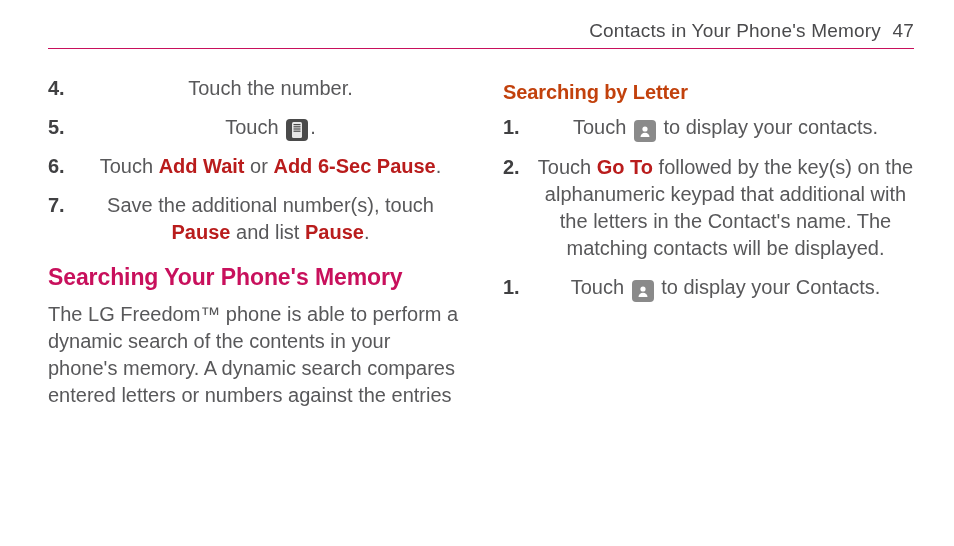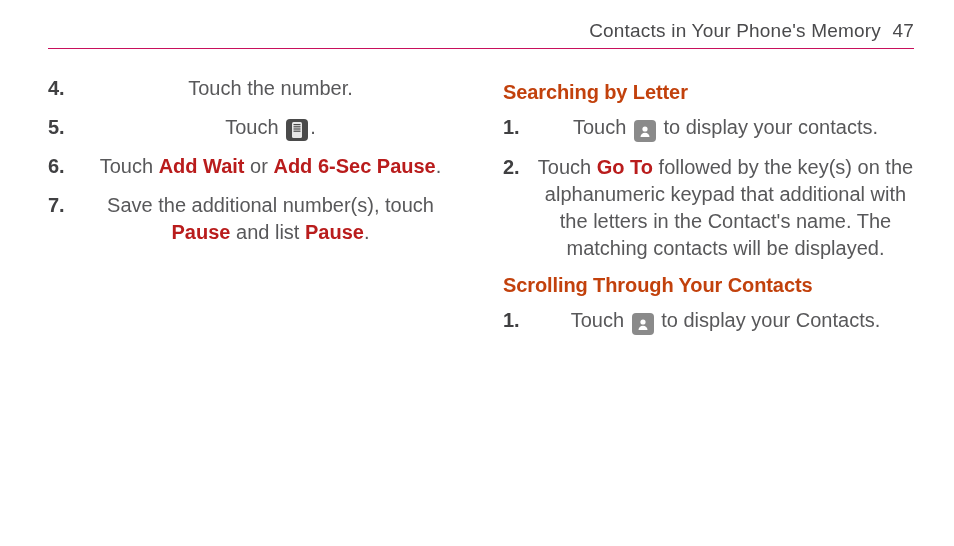--- a/index.html
+++ b/index.html
@@ -147,21 +147,23 @@
 
         <li>
           <span class="num">7.</span>
           <span class="body">
             <span>Save the additional number(s), touch </span><span class="bold">Pause</span><span> and list </span><span class="bold">Pause</span><span>.</span>
           </span>
         </li>
 
       </ol>
 
-
+      <h2 class="section">Searching Your Phone's Memory</h2>
+
+      <p>The LG Freedom™ phone is able to perform a dynamic search of the contents in your phone's memory. A dynamic search compares entered letters or numbers against the entries</p>
 
     </div>
 
     <div class="col">
 
 
       <h3 class="sub">Searching by Letter</h3>
 
       <ol>
 
@@ -179,21 +181,20 @@
 
         <li>
           <span class="num">2.</span>
           <span class="body">
             <span>Touch </span><span class="bold">Go To</span><span> followed by the key(s) on the alphanumeric keypad that additional with the letters in the Contact's name. The matching contacts will be displayed.</span>
           </span>
         </li>
 
       </ol>
 
-      <h3 class="sub">Scrolling Through Your Contacts</h3>
 
       <ol>
 
         <li>
           <span class="num">1.</span>
           <span class="body">
             <span>Touch </span><span class="icon icon-contact">
                 <svg viewBox="0 0 14 14">
                   <circle cx="7" cy="5" r="2.6" fill="currentColor"></circle>
                   <path d="M2.5 13c0-2.6 2-4.2 4.5-4.2S11.5 10.4 11.5 13z" fill="currentColor"></path>

